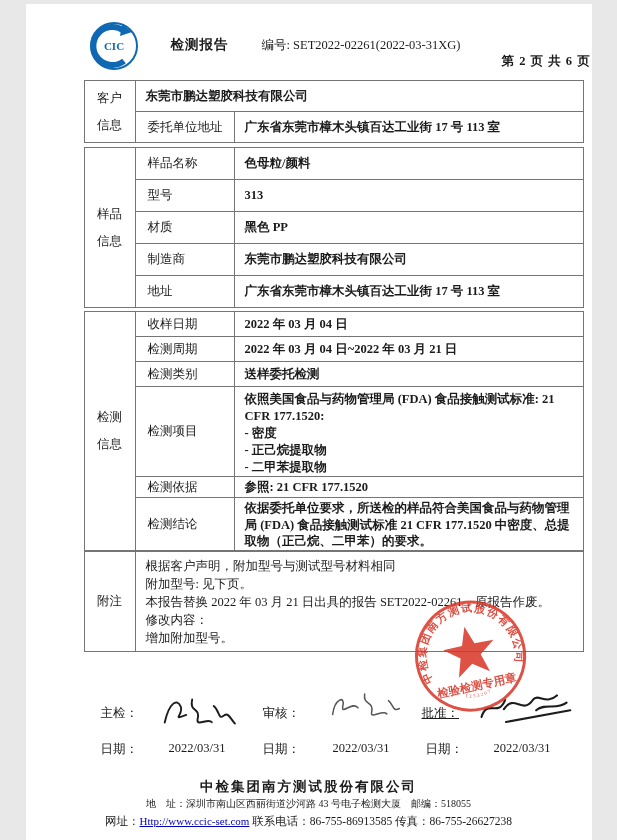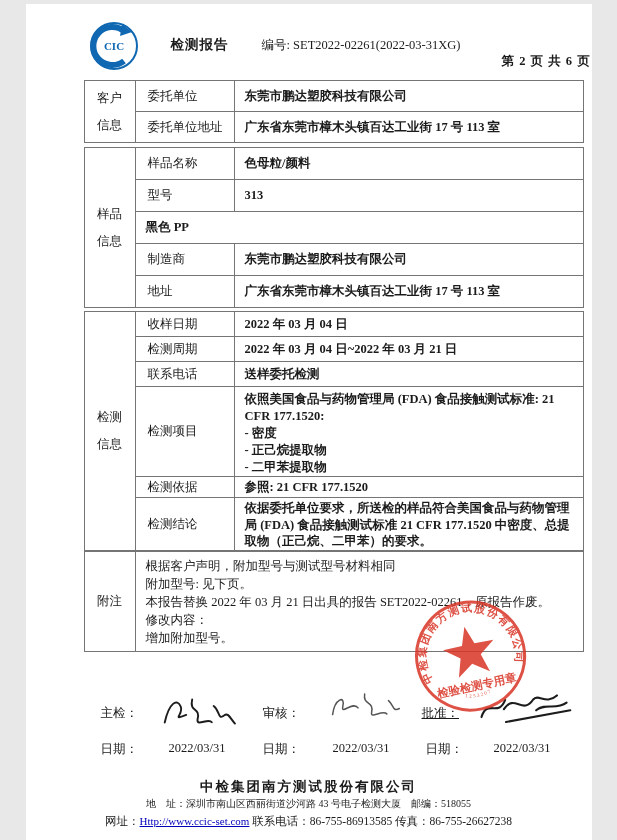--- a/index.html
+++ b/index.html
@@ -61,21 +61,20 @@
   <div class="hdr-no"><span>编号: </span><span>SET2022-02261(2022-03-31XG)</span></div>
   <div class="hdr-page">第 2 页 共 6 页</div>
 
   <div class="sec sec-customer">
     <div class="sec-label">
       <span>客户</span>
       <span>信息</span>
     </div>
     <div class="rows">
       <div class="row h30">
-        <div class="cell-f">委托单位</div>
         <div class="cell-v">东莞市鹏达塑胶科技有限公司</div>
       </div>
       <div class="row h30">
         <div class="cell-f">委托单位地址</div>
         <div class="cell-v">广东省东莞市樟木头镇百达工业街 17 号 113 室</div>
       </div>
     </div>
   </div>
 
   <div class="sec sec-sample">
@@ -86,20 +85,21 @@
     <div class="rows">
       <div class="row h31">
         <div class="cell-f">样品名称</div>
         <div class="cell-v">色母粒/颜料</div>
       </div>
       <div class="row h31">
         <div class="cell-f">型号</div>
         <div class="cell-v">313</div>
       </div>
       <div class="row h31">
+        <div class="cell-f">材质</div>
         <div class="cell-v">黑色 PP</div>
       </div>
       <div class="row h31">
         <div class="cell-f">制造商</div>
         <div class="cell-v">东莞市鹏达塑胶科技有限公司</div>
       </div>
       <div class="row h31">
         <div class="cell-f">地址</div>
         <div class="cell-v">广东省东莞市樟木头镇百达工业街 17 号 113 室</div>
       </div>
@@ -114,21 +114,21 @@
     <div class="rows">
       <div class="row h24">
         <div class="cell-f">收样日期</div>
         <div class="cell-v">2022 年 03 月 04 日</div>
       </div>
       <div class="row h24">
         <div class="cell-f">检测周期</div>
         <div class="cell-v">2022 年 03 月 04 日~2022 年 03 月 21 日</div>
       </div>
       <div class="row h24">
-        <div class="cell-f">联系电话</div>
+        <div class="cell-f">检测类别</div>
         <div class="cell-v">送样委托检测</div>
       </div>
       <div class="row hproj">
         <div class="cell-f">检测项目</div>
         <div class="cell-v block">
           <div>依照美国食品与药物管理局 (FDA) 食品接触测试标准: 21 CFR 177.1520:</div>
           <div>- 密度</div>
           <div>- 正己烷提取物</div>
           <div>- 二甲苯提取物</div>
         </div>

